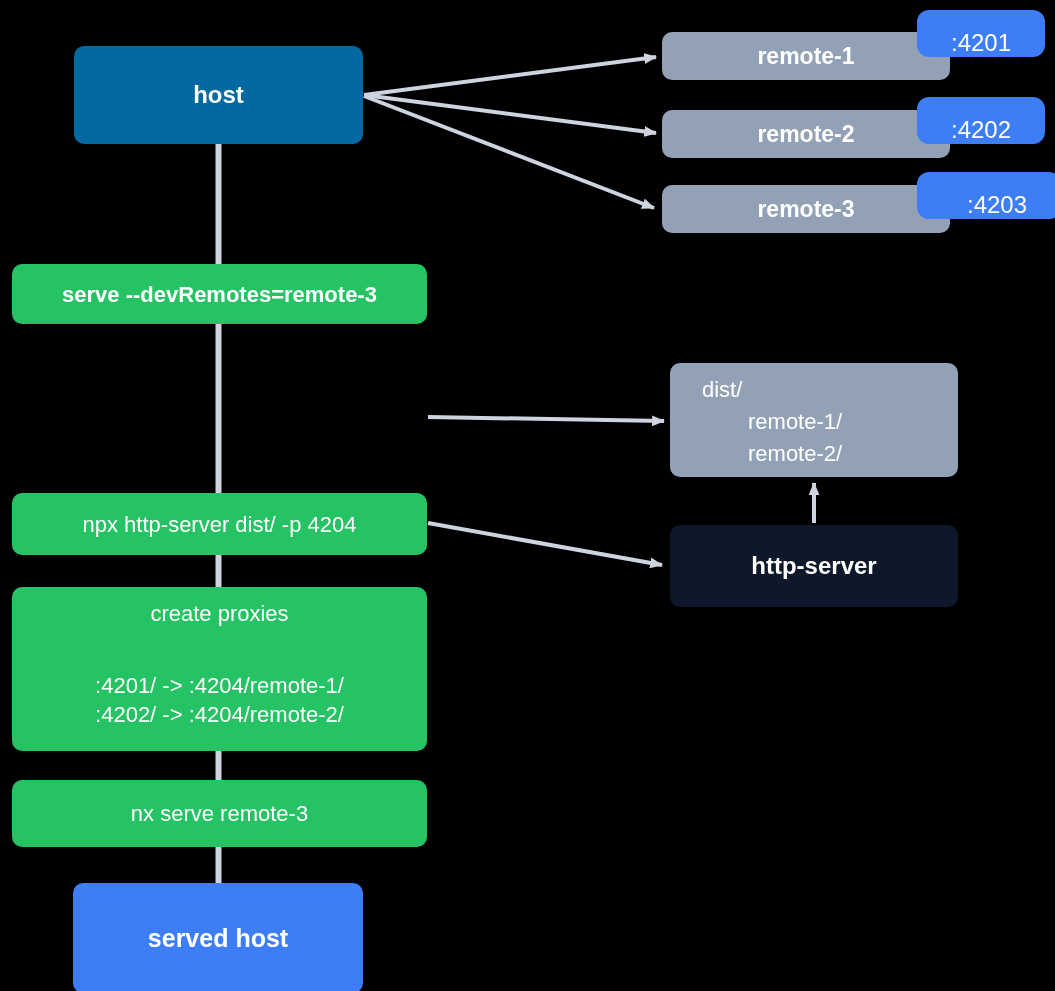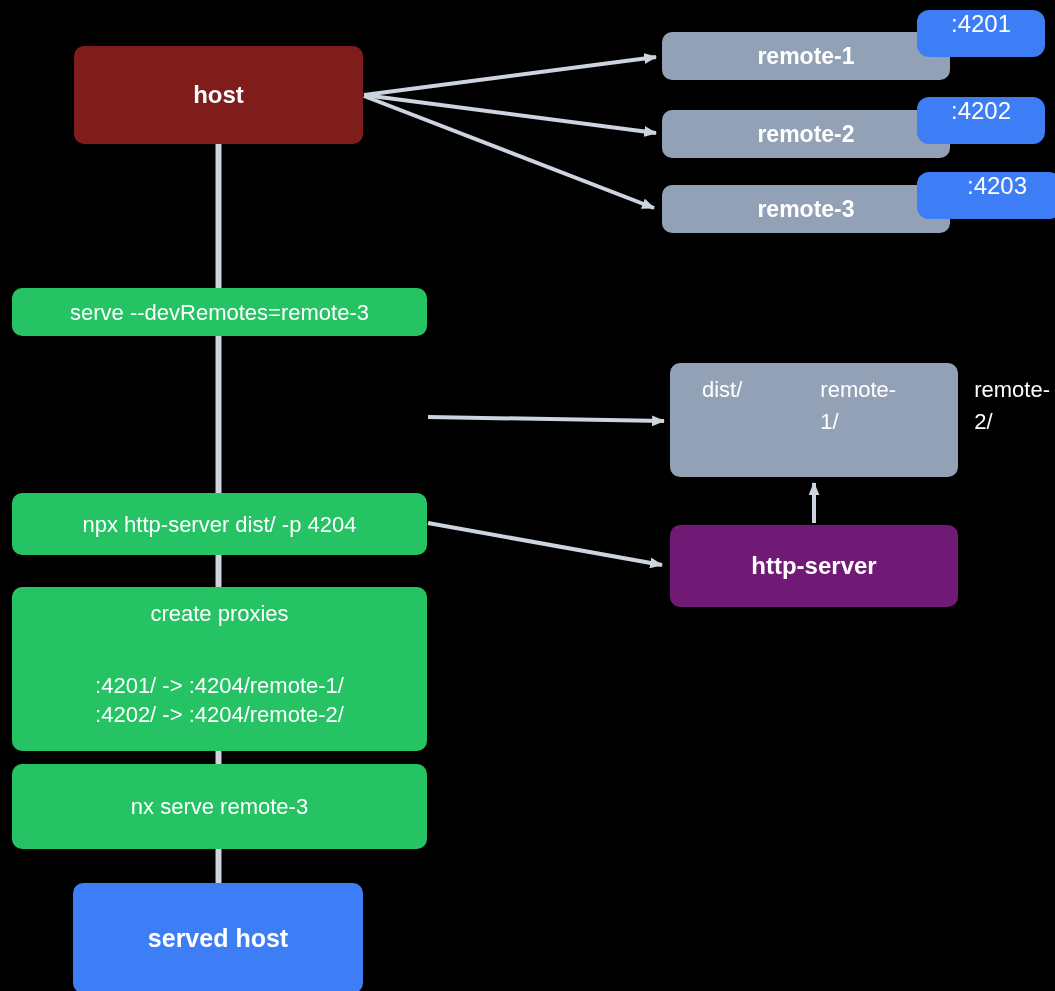--- a/index.html
+++ b/index.html
@@ -24,34 +24,34 @@
     position: absolute;
     box-sizing: border-box;
     display: flex;
     align-items: center;
     justify-content: center;
     color: #ffffff;
     border-radius: 10px;
   }
   .host-node {
     left: 74px; top: 46px; width: 289px; height: 98px;
-    background: #7f1d1d;
+    background: #0369a1;
     font-weight: bold; font-size: 24px;
   }
   .remote-node {
     left: 662px; width: 288px; height: 48px;
     background: #93a1b6;
     font-weight: bold; font-size: 23px;
   }
   .port-badge {
     position: absolute;
     left: 917px; width: 128px; height: 47px;
     background: #3d7df5;
     border-radius: 12px;
-    display: flex; align-items: flex-start; justify-content: center;
+    display: flex; align-items: flex-end; justify-content: center;
     color: #ffffff; font-size: 24px;
   }
   .cmd-node {
     left: 12px; width: 415px;
     background: #26c365;
     font-size: 22px;
     line-height: 33px;
     flex-direction: column;
   }
   .cmd-line { display: block; }
@@ -64,30 +64,31 @@
     font-size: 22px;
   }
   .proxies-title { display: block; line-height: 26px; }
   .proxies-mappings { display: block; margin-top: 44px; line-height: 29px; }
   .proxies-mappings span { display: block; }
   .dist-node {
     left: 670px; top: 363px; width: 288px; height: 114px;
     background: #93a1b6;
     align-items: flex-start;
     justify-content: flex-start;
+    flex-direction: column;
     padding-top: 11px;
     font-size: 22px;
     line-height: 32px;
     text-align: left;
   }
   .dist-title { display: block; padding-left: 32px; }
   .dist-entry { display: block; padding-left: 78px; }
   .http-server-node {
     left: 670px; top: 525px; width: 288px; height: 82px;
-    background: #701a75;
+    background: #0f172a;
     font-weight: bold; font-size: 24px;
   }
   .served-host-node {
     left: 73px; top: 883px; width: 290px; height: 110px;
     background: #3d7df5;
     font-weight: bold; font-size: 25px;
   }
 </style>
 </head>
 <body>
@@ -126,38 +127,38 @@
   <div class="port-badge" style="top:10px;">
     <span>:4201</span>
   </div>
   <div class="port-badge" style="top:97px;">
     <span>:4202</span>
   </div>
   <div class="port-badge" style="top:172px;padding-left:16px;">
     <span>:4203</span>
   </div>
 
-  <div class="node cmd-node" style="top:288px;height:48px;">
+  <div class="node cmd-node" style="top:264px;height:60px;font-weight:bold;">
     <span class="cmd-line">serve --devRemotes=remote-3</span>
   </div>
 
 
   <div class="node cmd-node" style="top:493px;height:62px;">
     <span class="cmd-line">npx http-server dist/ -p 4204</span>
   </div>
 
   <div class="node proxies-node">
     <span class="proxies-title">create proxies</span>
     <span class="proxies-mappings">
       <span>:4201/ -&gt; :4204/remote-1/</span>
       <span>:4202/ -&gt; :4204/remote-2/</span>
     </span>
   </div>
 
-  <div class="node cmd-node" style="top:764px;height:85px;">
+  <div class="node cmd-node" style="top:780px;height:67px;">
     <span class="cmd-line">nx serve remote-3</span>
   </div>
 
   <div class="node dist-node">
     <span class="dist-title">dist/</span>
     <span class="dist-entry">remote-1/</span>
     <span class="dist-entry">remote-2/</span>
   </div>
 
   <div class="node http-server-node">

